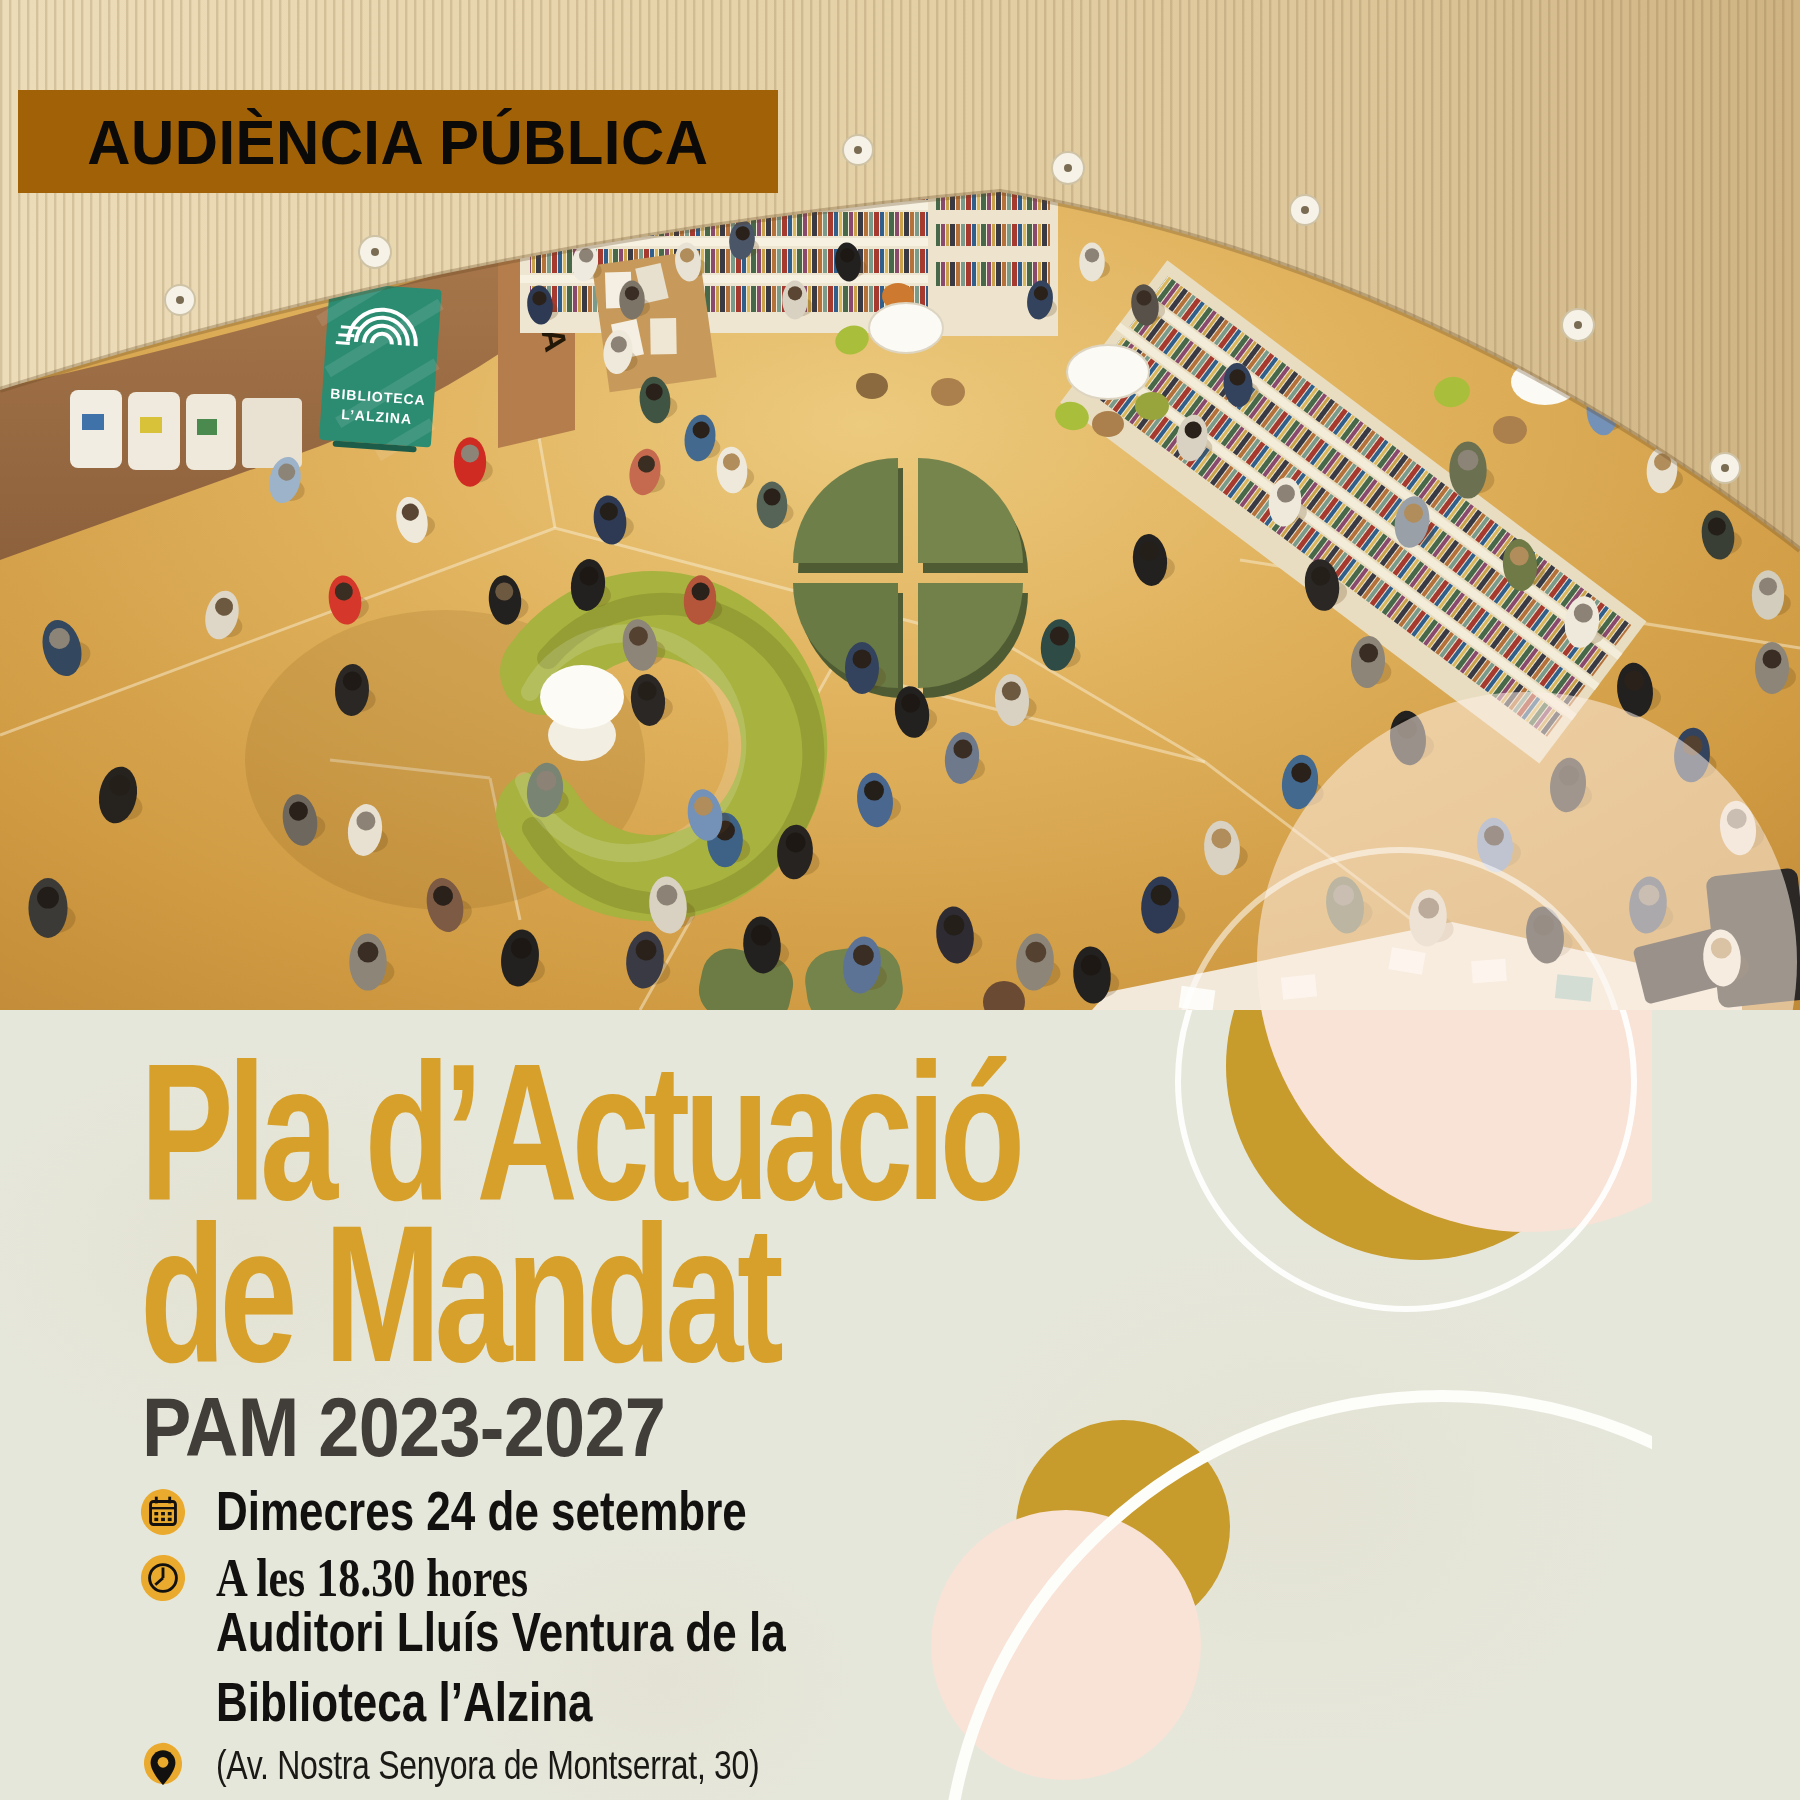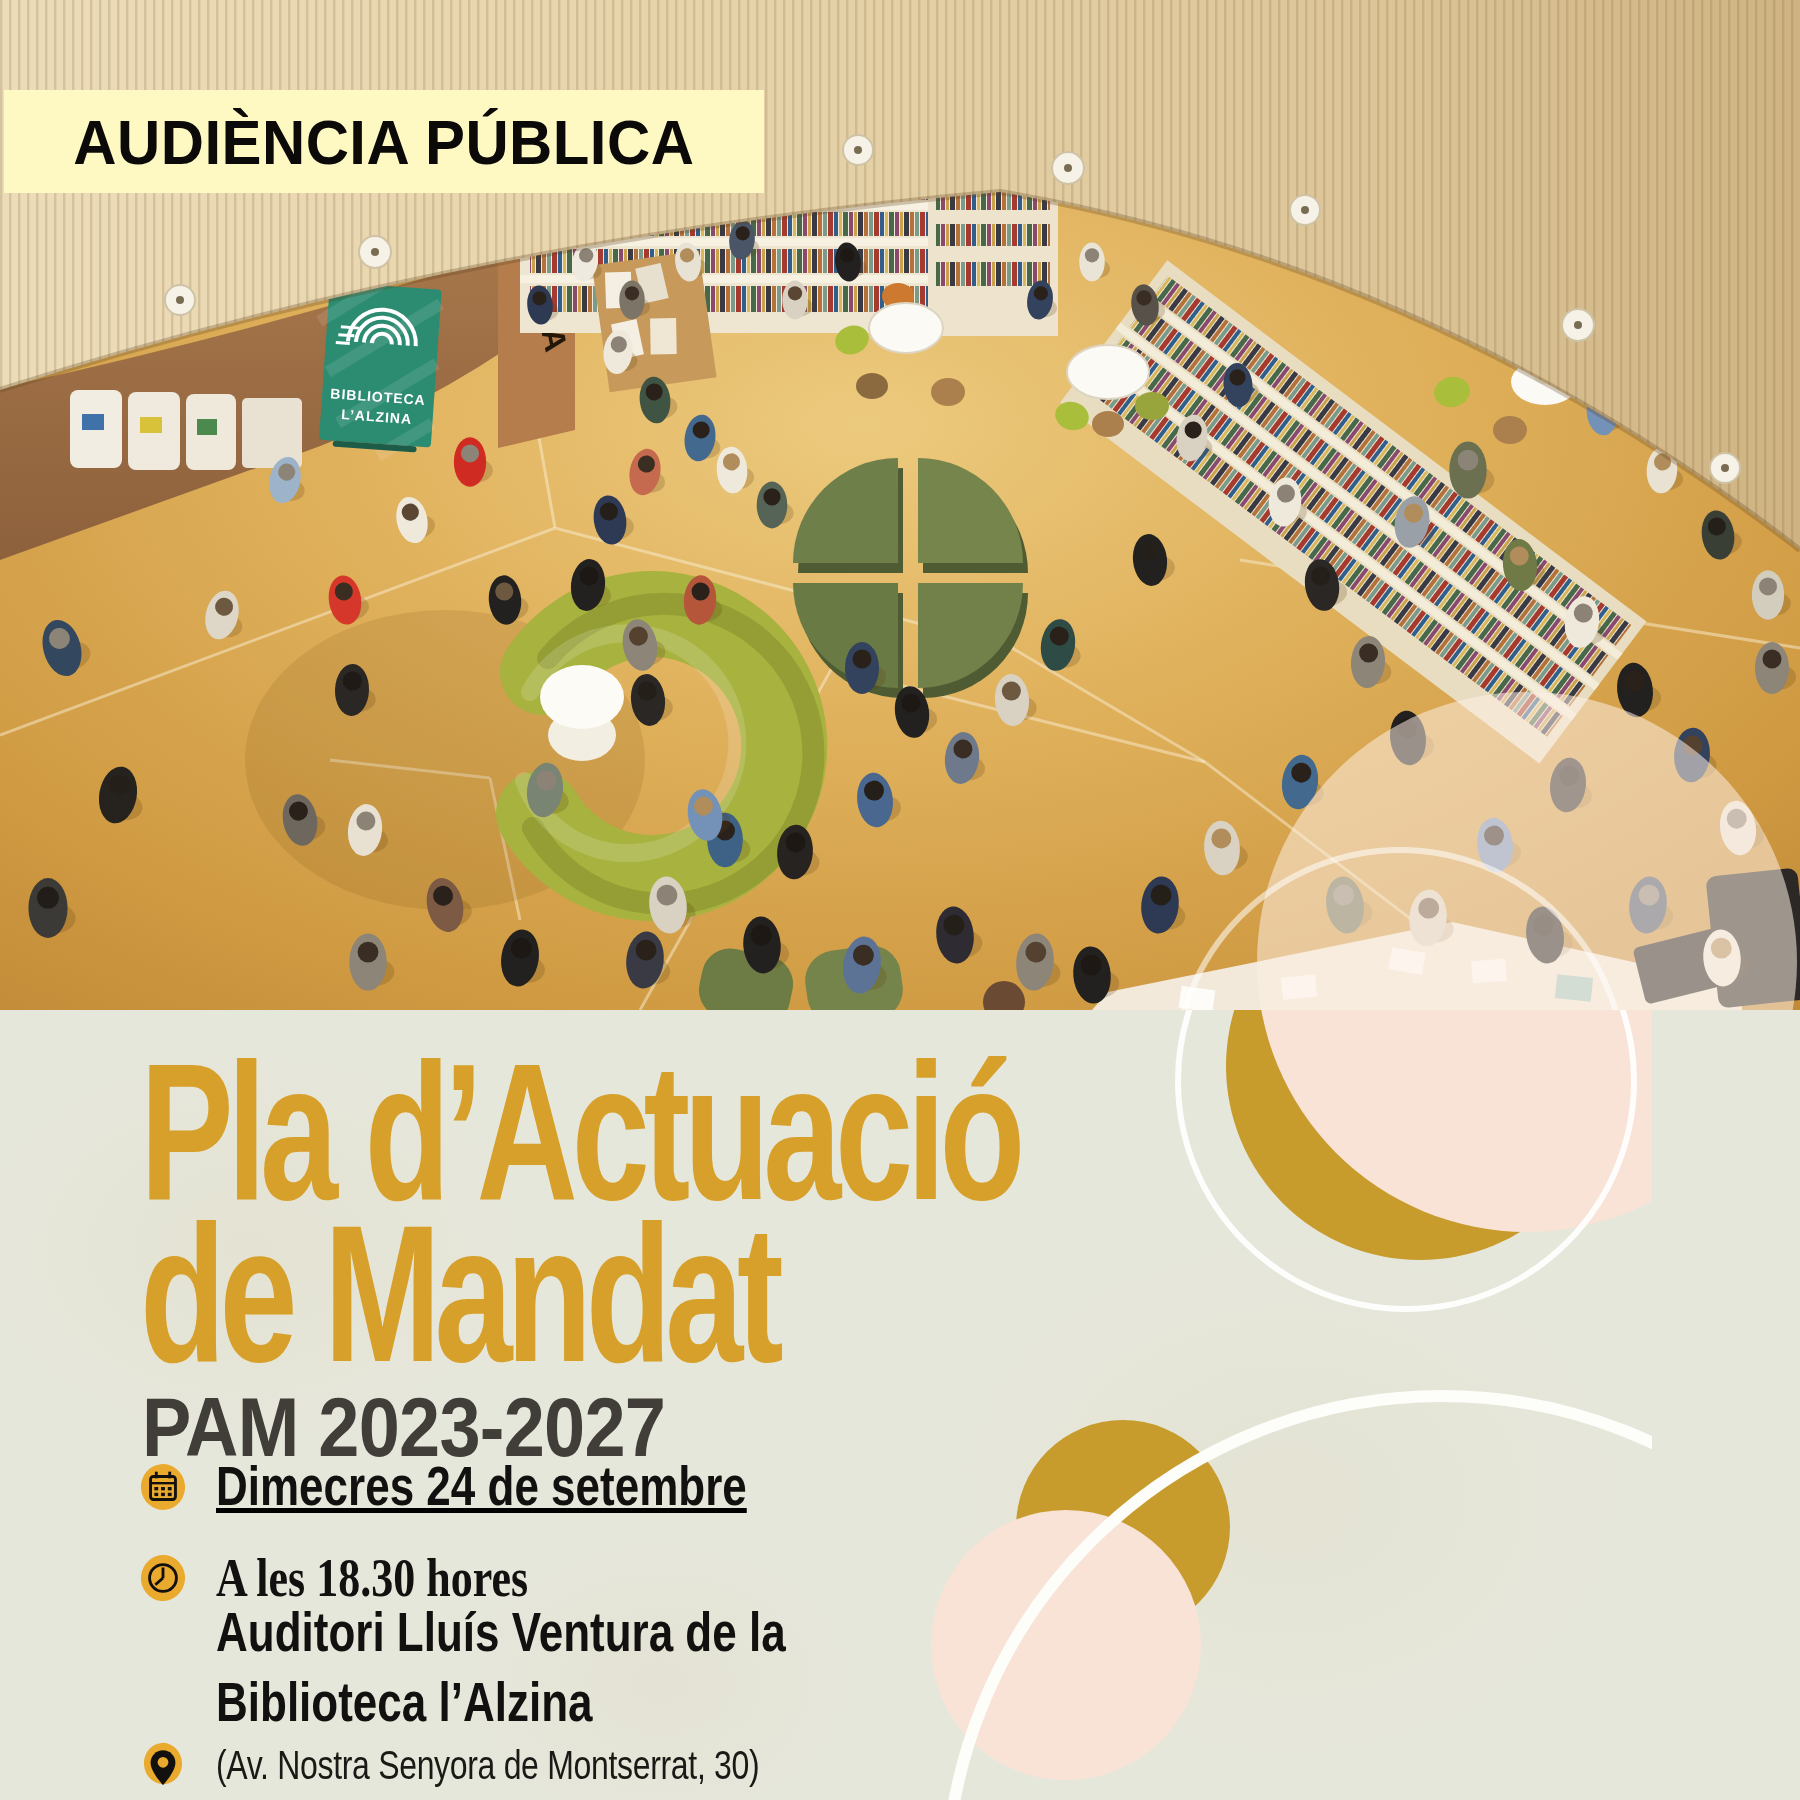--- a/index.html
+++ b/index.html
@@ -5,22 +5,22 @@
   html,body{margin:0;padding:0;background:#222;}
   .poster{
     position:relative; width:1800px; height:1800px; overflow:hidden;
     font-family:"Liberation Sans", sans-serif; background:#e6e7db;
   }
   
   .photo-section{position:absolute;left:0;top:0;width:1800px;height:1010px;overflow:hidden;}
   .photo-section svg{display:block;}
   
   .badge{
-    position:absolute; left:4px; top:90px; width:760px; height:103px;
-    background:#fef9c3; display:flex; align-items:center; justify-content:center;
+    position:absolute; left:18px; top:90px; width:760px; height:103px;
+    background:#a16207; display:flex; align-items:center; justify-content:center;
   }
   .badge span{
     font-size:63px; font-weight:bold; color:#0c0a08; white-space:nowrap;
     transform:scaleX(0.95); letter-spacing:0.5px;
   }
   
   .bottom-section{
     position:absolute; left:0; top:1010px; width:1652px; height:790px; overflow:hidden;
     background:
       radial-gradient(420px 300px at 15% 30%, rgba(205,185,140,0.10), transparent 70%),
@@ -42,21 +42,21 @@
     transform:scaleX(0.72); transform-origin:left top;
   }
   .title-l1{top:24px;}
   .title-l2{top:186px;}
   .subtitle{
     position:absolute; left:142px; top:375px; color:#413d39; font-weight:bold;
     font-size:84px; letter-spacing:-0.01em; white-space:nowrap; line-height:1;
     transform:scaleX(0.88); transform-origin:left top;
   }
   .detail-row{position:absolute; left:140px; display:flex; align-items:center; gap:30px;}
-  .row-date{top:442px;text-decoration:underline;}
+  .row-date{top:467px;}
   .row-time{top:533px;font-family:Liberation Serif, serif;}
   .row-place{top:588px; align-items:flex-end;}
   .row-place .d-icon{margin-top:6px;}
   .d-icon{width:46px; height:48px; flex:0 0 auto;}
   .d-text{
     font-size:55px; font-weight:bold; color:#131110; line-height:1.27; white-space:nowrap;
     transform:scaleX(0.80); transform-origin:left top;
   }
   .d-note{
     display:block; font-size:40px; font-weight:normal; color:#1b1916; margin-top:2px;

